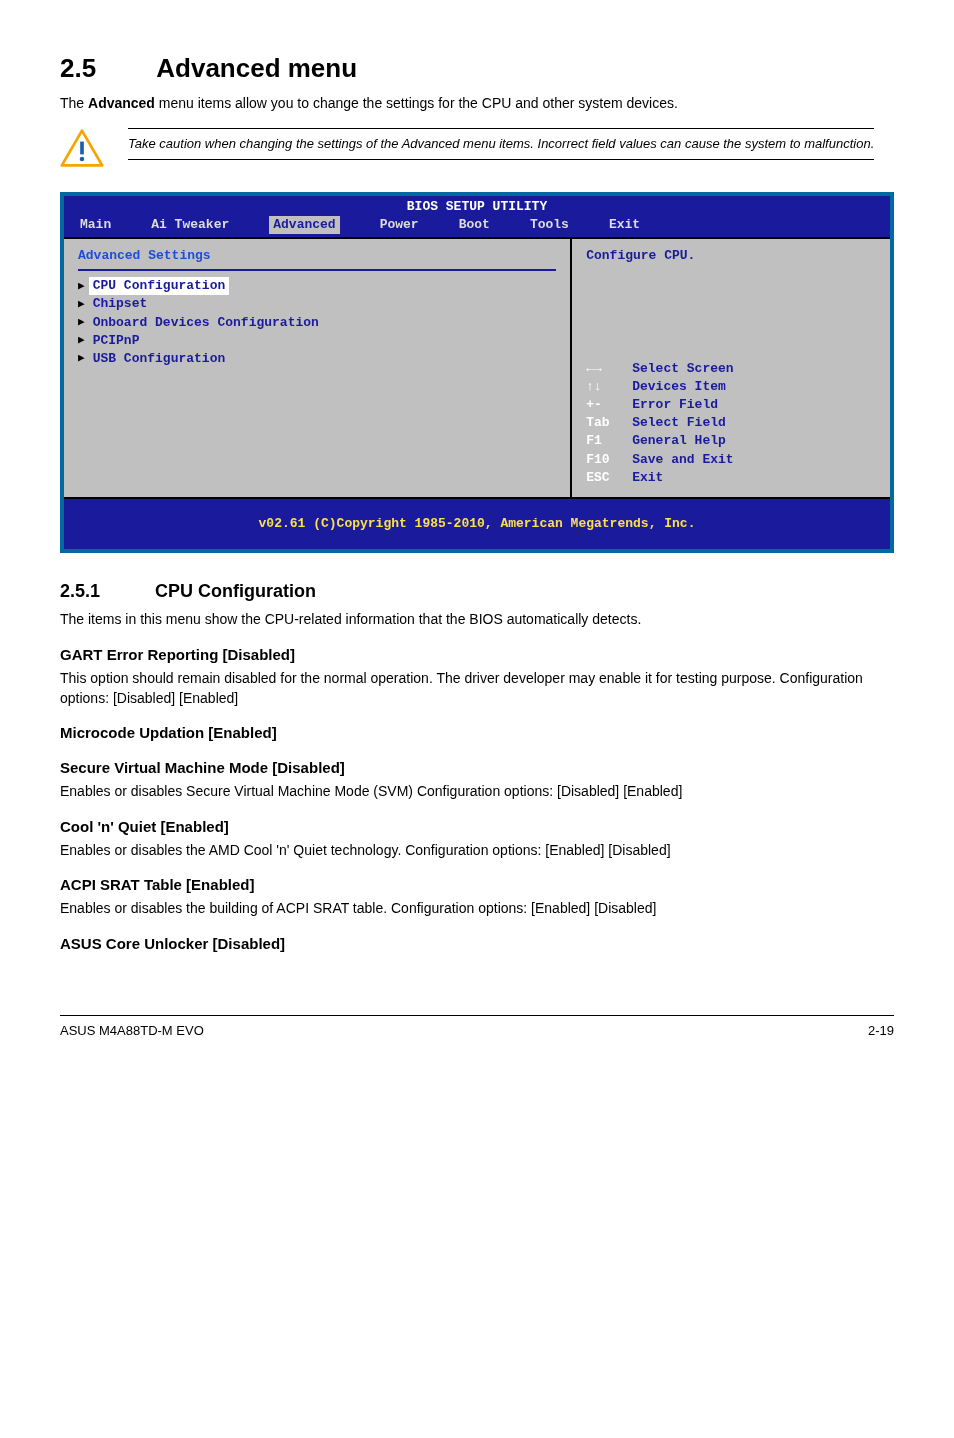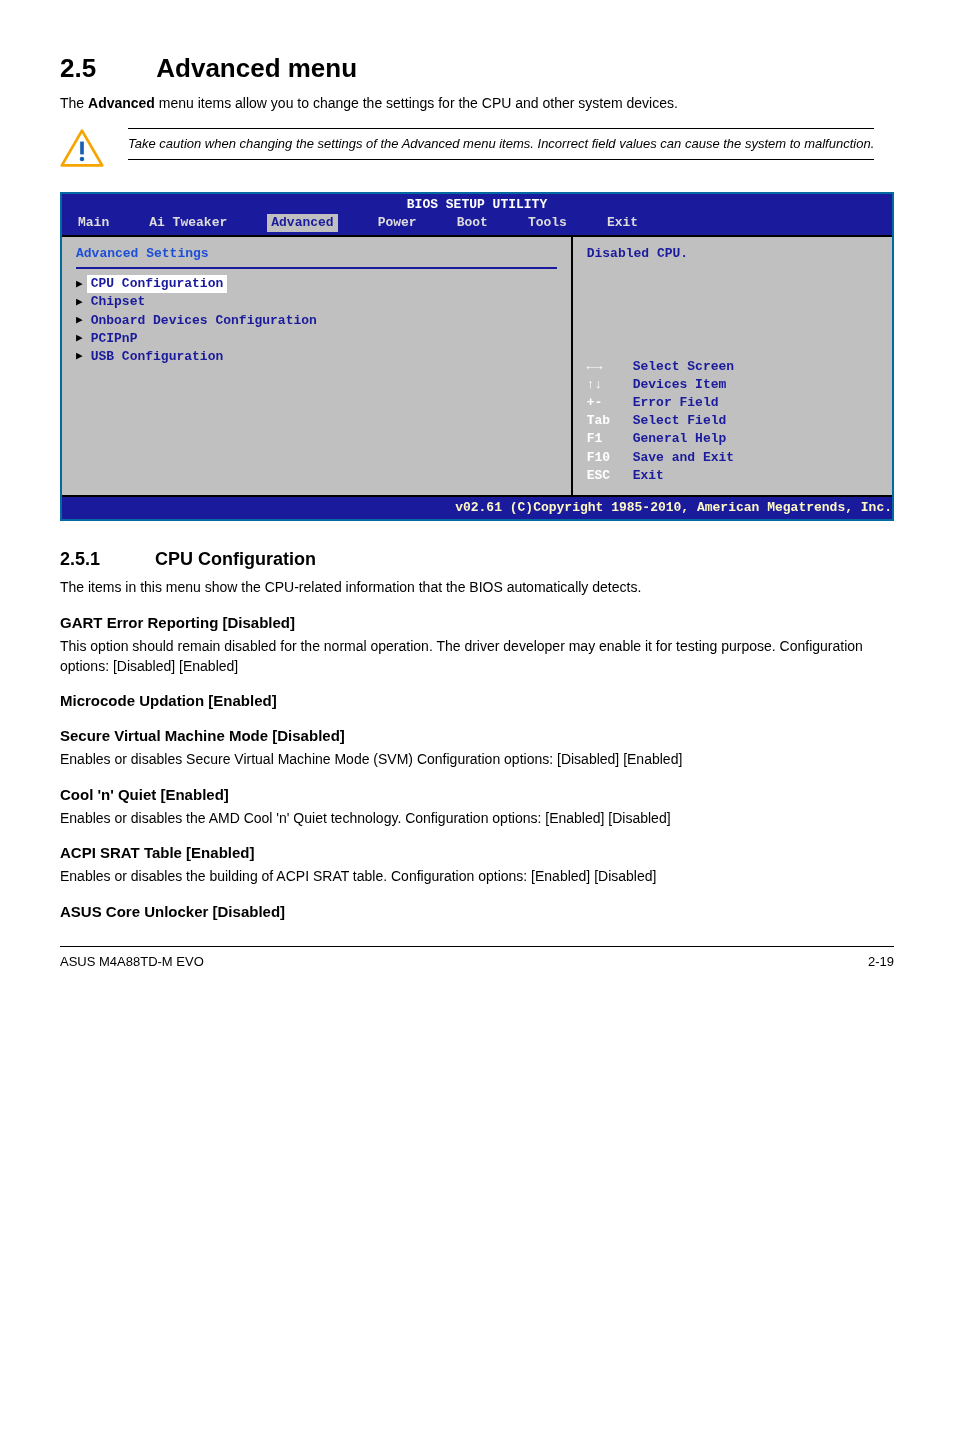--- a/index.html
+++ b/index.html
@@ -35,21 +35,21 @@
   .caution-text {
     border-top: 1px solid #000;
     border-bottom: 1px solid #000;
     padding: 6px 0;
     font-size: 13px;
     font-style: italic;
   }
   .bios-window {
     font-family: "Courier New", monospace;
     font-size: 13px;
-    border: 2px solid #0369a1;
+    border: 4px solid #0369a1;
     background: #1a1a9c;
     color: #fff;
     margin-bottom: 26px;
   }
   .bios-titlebar {
     text-align: center;
     color: #fff;
     background: #1a1a9c;
     padding: 2px 0 0 0;
     font-weight: bold;
@@ -128,23 +128,23 @@
   }
   .bios-keys .sym {
     width: 34px;
     color: #fff;
   }
   .bios-keys .desc {
     color: #1a1a9c;
   }
   .bios-footer {
     background: #1a1a9c;
-    color: #fef9c3;
-    text-align: right;
-    padding: 2px 0;
+    color: #fde047;
+    text-align: center;
+    padding: 16px 0;
     font-weight: bold;
     border-top: 2px solid #000;
   }
   h2.subsection {
     font-size: 18px;
     font-weight: bold;
     margin: 0 0 6px 0;
   }
   h2.subsection .subnum {
     display: inline-block;
@@ -155,21 +155,21 @@
     font-weight: bold;
     margin: 14px 0 4px 0;
   }
   p.body {
     margin: 0 0 6px 0;
   }
   .page-footer {
     display: flex;
     justify-content: space-between;
     border-top: 1px solid #000;
-    margin-top: 24px;
+    margin-top: 61px;
     padding-top: 6px;
     font-size: 13px;
   }
 </style>
 </head>
 <body>
 
 <h1 class="section-title">
   <span class="num">2.5</span>
   <span>Advanced menu</span>
@@ -222,21 +222,21 @@
             <span class="tri">▶</span>
             <span>PCIPnP</span>
           </div>
           <div class="bios-item">
             <span class="tri">▶</span>
             <span>USB Configuration</span>
           </div>
         </div>
     </div>
     <div class="bios-right">
-      <div class="bios-help-top">Disabled CPU.</div>
+      <div class="bios-help-top">Configure CPU.</div>
       <div class="bios-keys" id="bios-keys">
           <div class="row">
             <span class="sym">←→</span>
             <span class="desc">Select Screen</span>
           </div>
           <div class="row">
             <span class="sym">↑↓</span>
             <span class="desc">Devices Item</span>
           </div>
           <div class="row">

